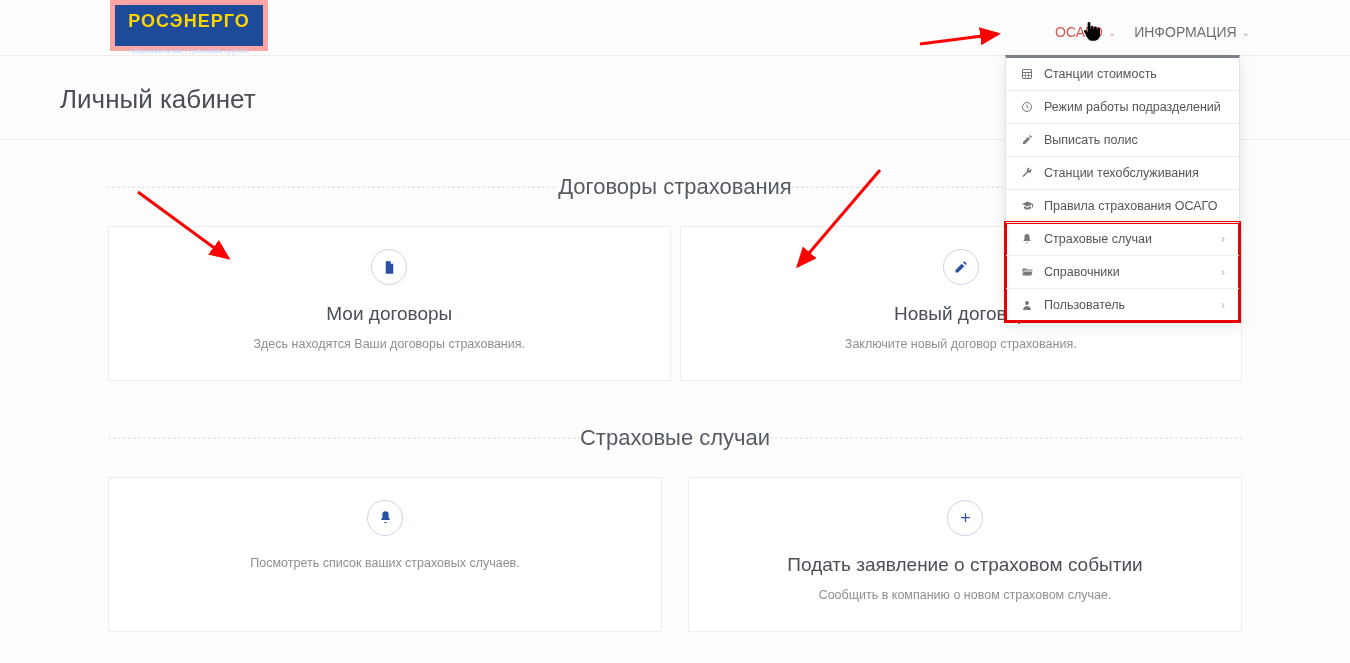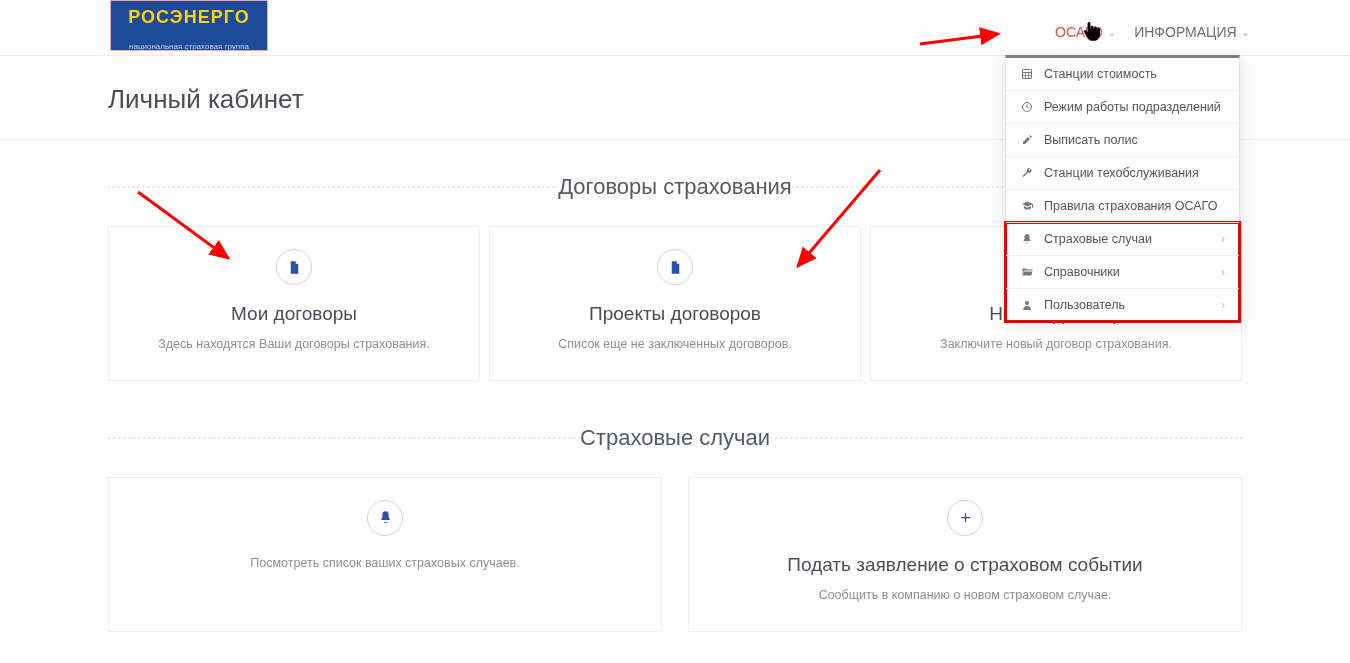--- a/index.html
+++ b/index.html
@@ -19,21 +19,21 @@
 .logo {
   position: absolute;
   left: 110px;
   top: 0;
   width: 158px;
   height: 51px;
   background: #1e4a9a;
   color: #ffd400;
   text-align: center;
   padding-top: 6px;
-  border: 1px solid #fca5a5;
+  border: 5px solid #fca5a5;
 }
 .logo-main {
   font-size: 18px;
   font-weight: bold;
   letter-spacing: 1px;
 }
 .logo-sub {
   font-size: 8px;
   color: #bcd3ff;
   margin-top: 14px;
@@ -62,21 +62,21 @@
   left: 1083px;
   top: 20px;
   font-size: 19px;
   pointer-events: none;
 }
 
 .title-row {
   display: flex;
   justify-content: space-between;
   align-items: center;
-  padding: 28px 120px 24px 108px;
+  padding: 28px 120px 24px 60px;
   border-bottom: 1px solid #eee;
 }
 .page-title {
   font-size: 26px;
   color: #4a4f57;
   font-weight: 400;
 }
 .account-link {
   color: #2a65b3;
   font-size: 13px;
@@ -224,30 +224,20 @@
   </div>
   <div class="cards">
     <div class="card">
       <div class="card-icon">
         <svg viewBox="0 0 24 24">
             <path d="M6 2h8l4 4v16H6V2zm8 0v4h4M8 12h8v1H8zm0 3h8v1H8zm0 3h5v1H8z"></path>
           </svg>
       </div>
       <div class="card-title">Мои договоры</div>
       <div class="card-desc">Здесь находятся Ваши договоры страхования.</div>
-    </div>
-    <div class="card">
-      <div class="card-icon">
-        <svg viewBox="0 0 24 24">
-            <path d="M6 2h8l4 4v16H6V2zm8 0v4h4"></path>
-            <text x="12" y="18" font-size="9" text-anchor="middle" fill="#2a50a3" font-weight="bold">W</text>
-          </svg>
-      </div>
-      <div class="card-title">Проекты договоров</div>
-      <div class="card-desc">Список еще не заключенных договоров.</div>
     </div>
     <div class="card">
       <div class="card-icon">
         <svg viewBox="0 0 24 24">
             <path d="M4 16l10-10 4 4L8 20H4v-4zm12-12l2-2 4 4-2 2-4-4z"></path>
           </svg>
       </div>
       <div class="card-title">Новый договор</div>
       <div class="card-desc">Заключите новый договор страхования.</div>
     </div>

